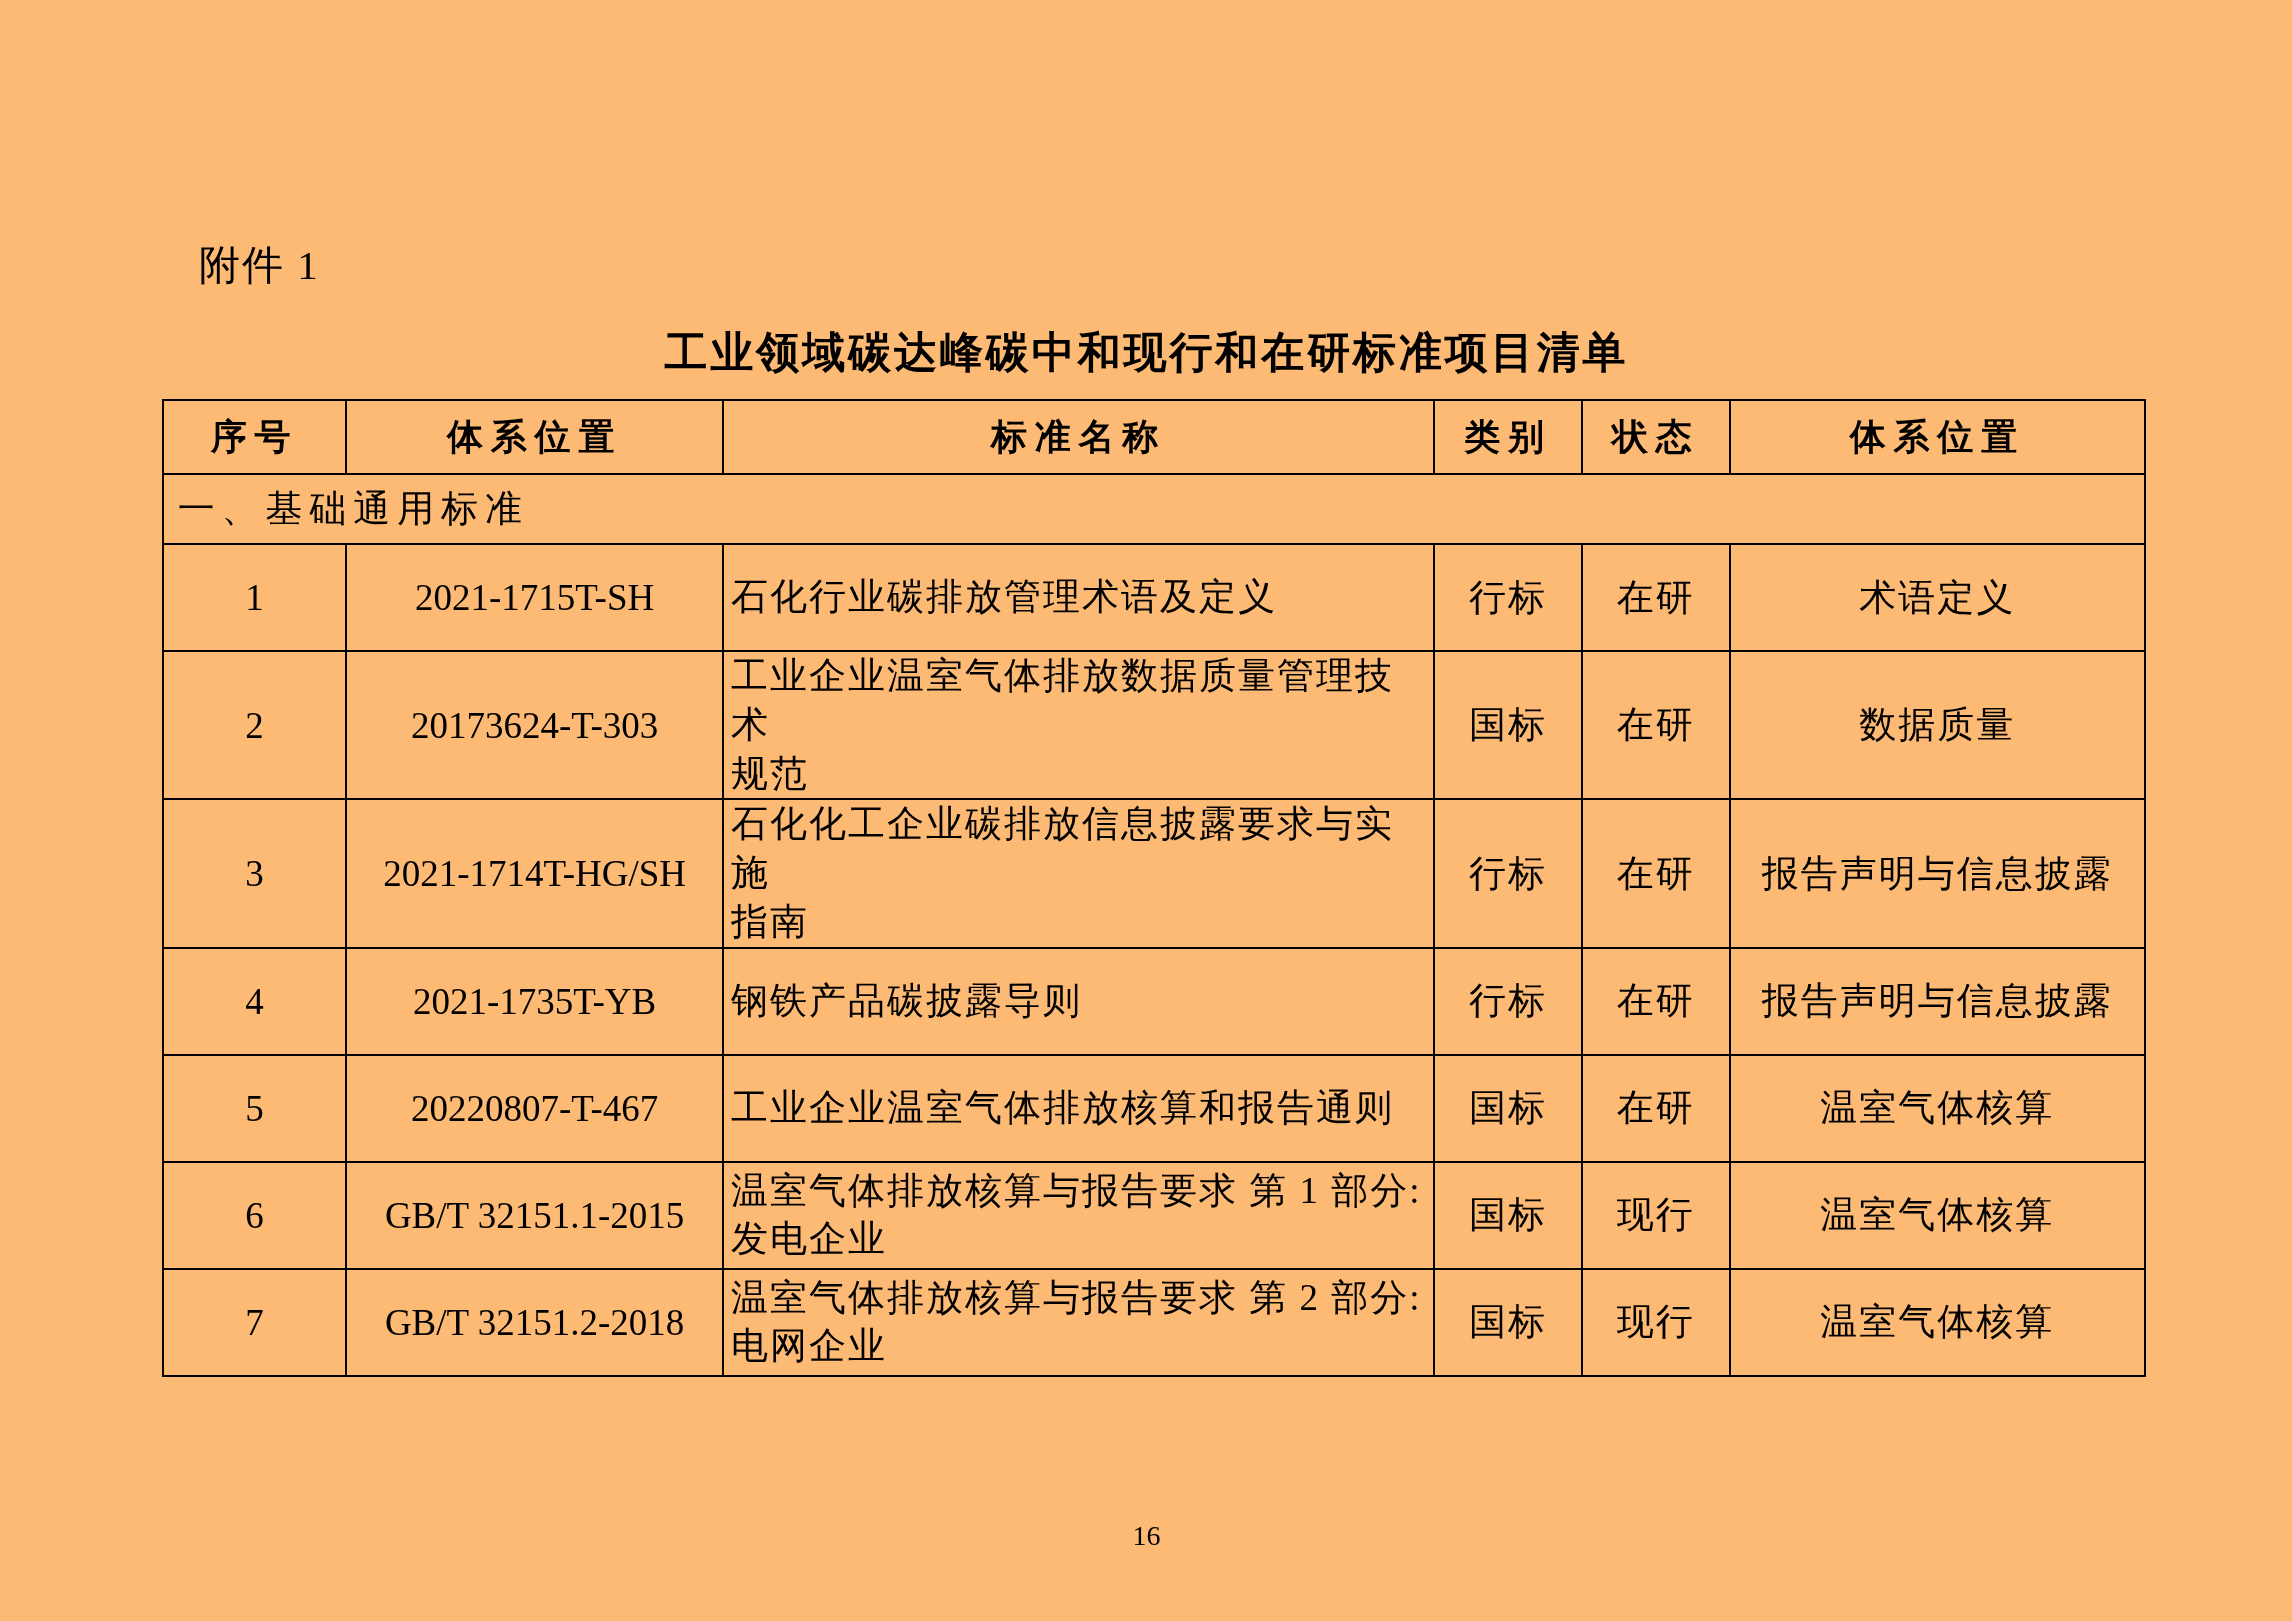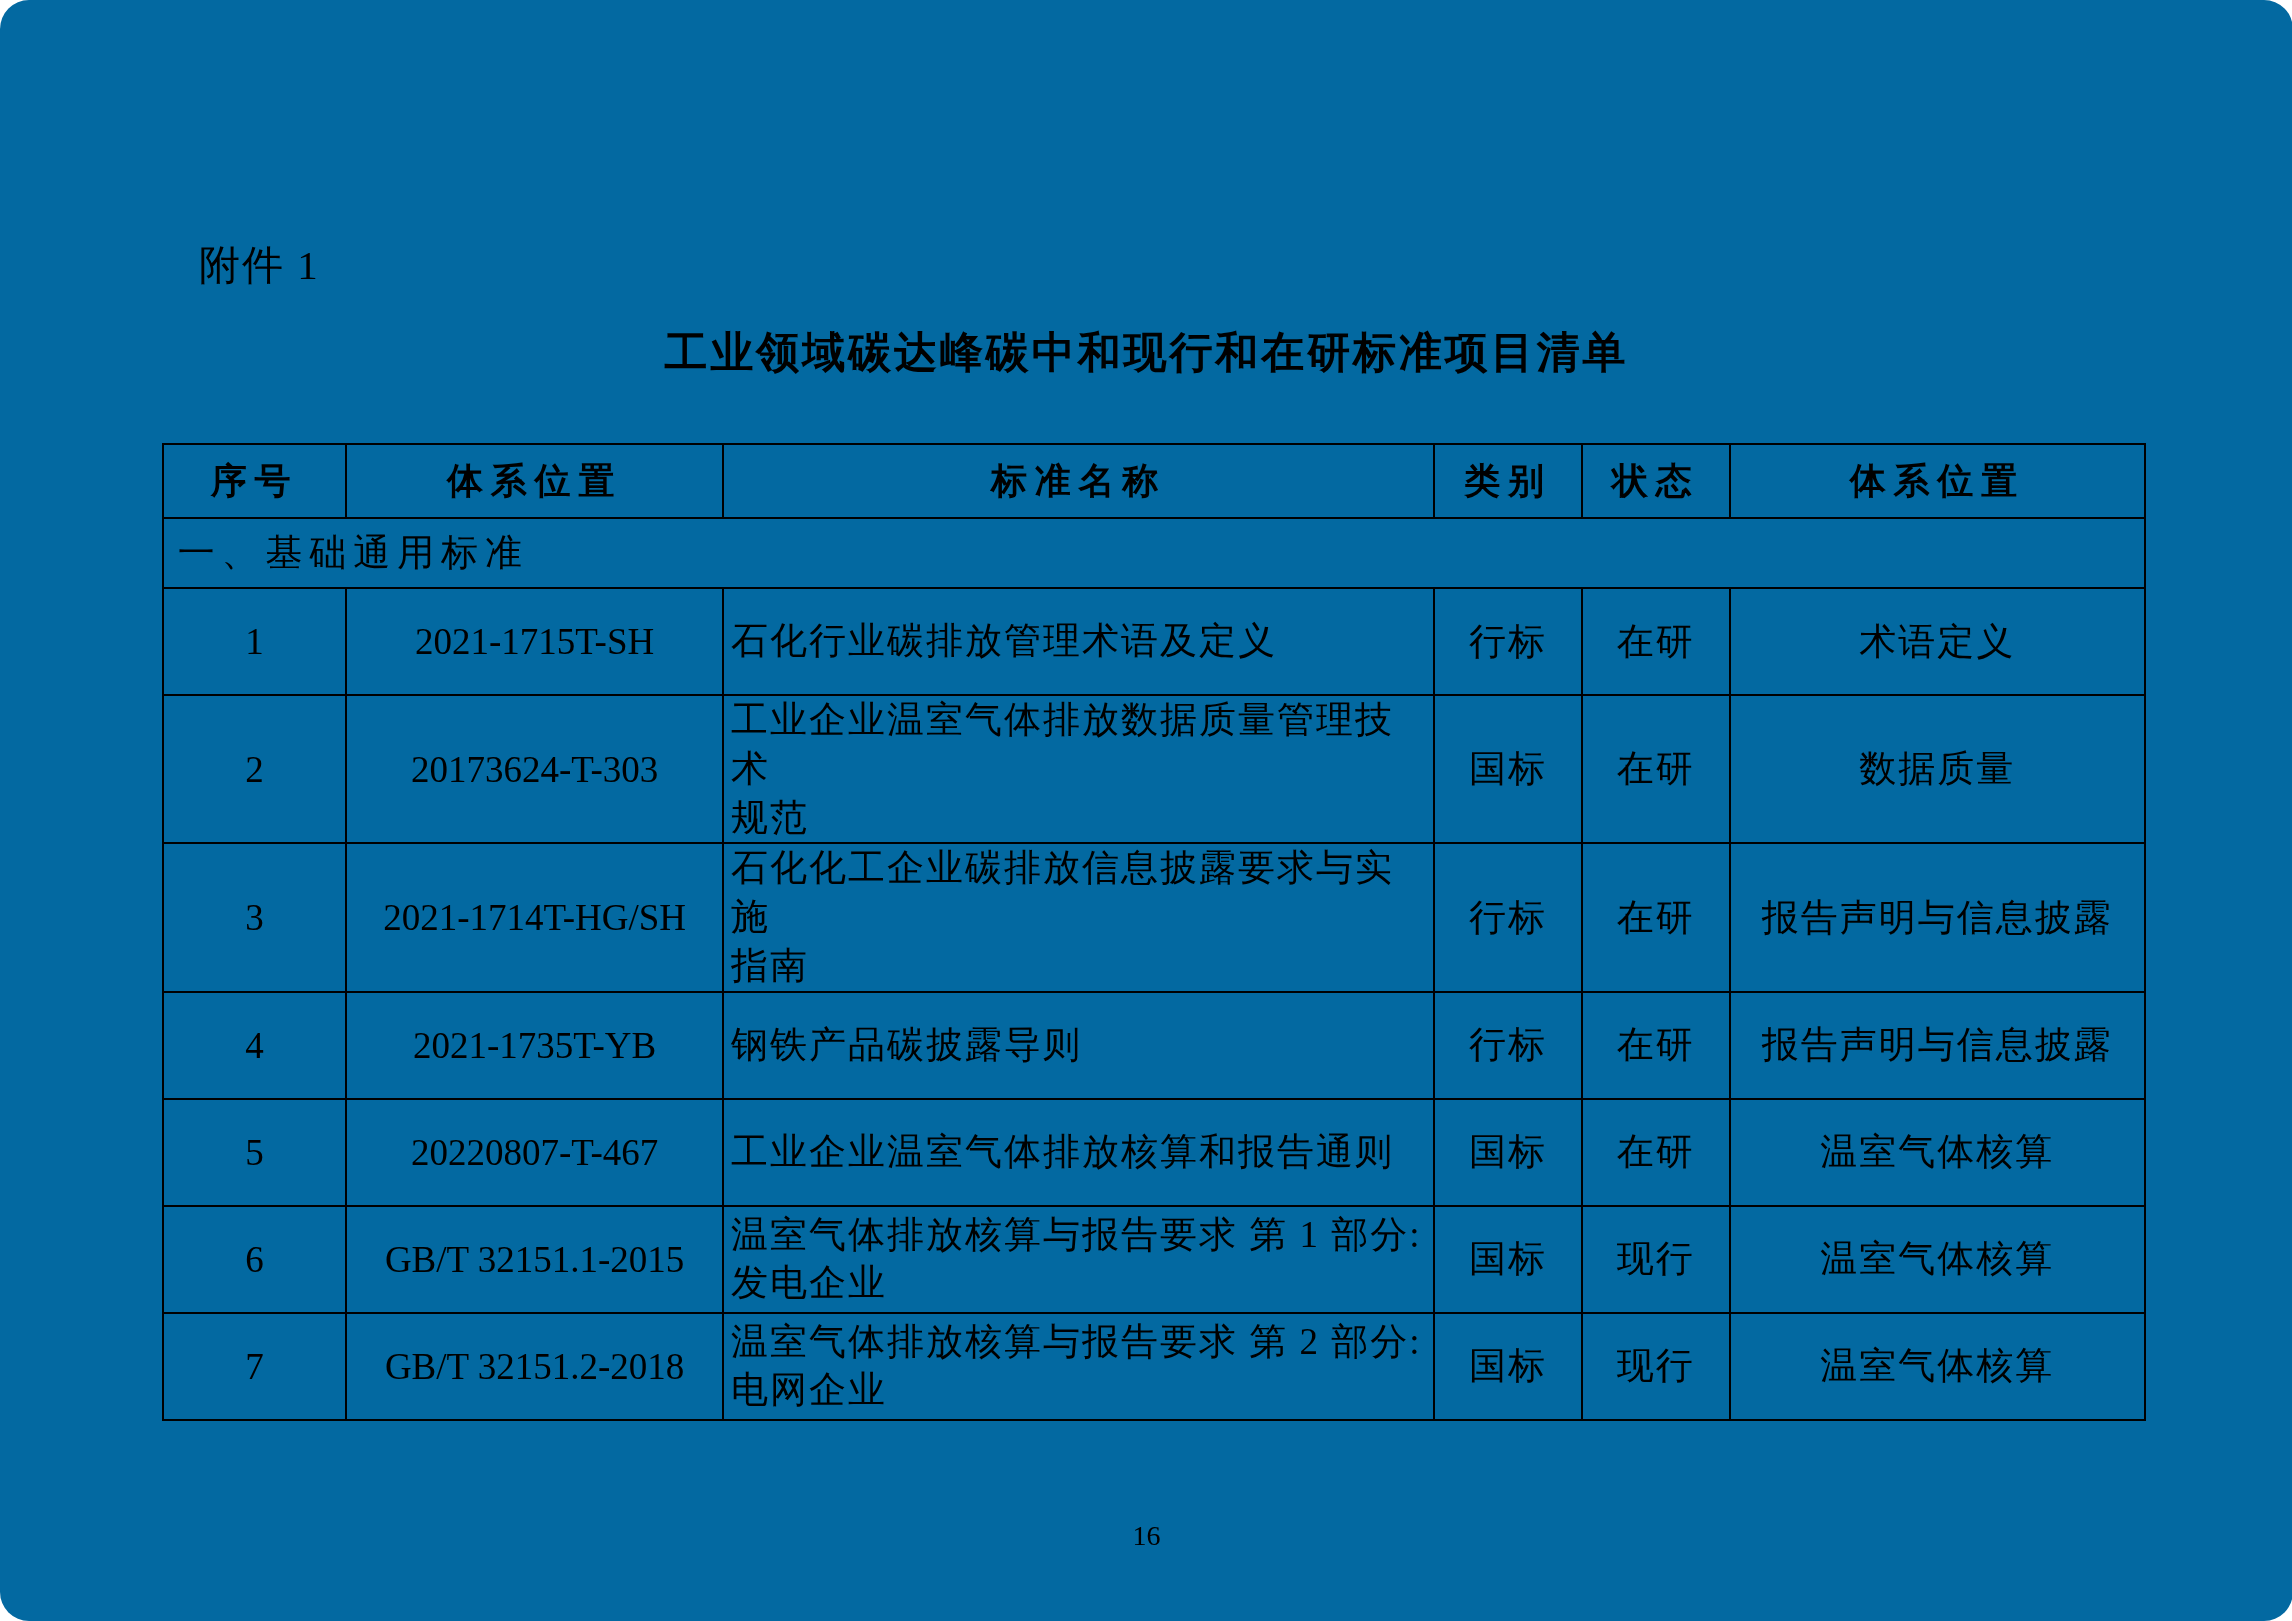--- a/index.html
+++ b/index.html
@@ -10,23 +10,22 @@
   body {
     width: 2293px;
     height: 1621px;
     font-family: "Liberation Serif", "DejaVu Serif", serif;
     color: #000000;
   }
   .page {
     position: relative;
     width: 2293px;
     height: 1621px;
-    background: #0369a1;
+    background: #fdba74;
     overflow: hidden;
-    border-radius: 29px;
   }
   .attachment {
     position: absolute;
     left: 199px;
     top: 238px;
     font-size: 41px;
     letter-spacing: 2px;
   }
   .doc-title {
     position: absolute;
@@ -40,21 +39,20 @@
     letter-spacing: 2.9px;
     font-family: "Liberation Serif", "DejaVu Serif", serif;
   }
   table.standards {
     position: absolute;
     left: 162px;
     top: 399px;
     width: 1984px;
     border-collapse: collapse;
     table-layout: fixed;
-    margin-top: 44px;
   }
   table.standards th,
   table.standards td {
     border: 2px solid #000000;
     border-top-width: 2.9px;
     border-bottom-width: 2.9px;
     padding: 0;
     overflow: hidden;
   }
   tr.hrow th {

